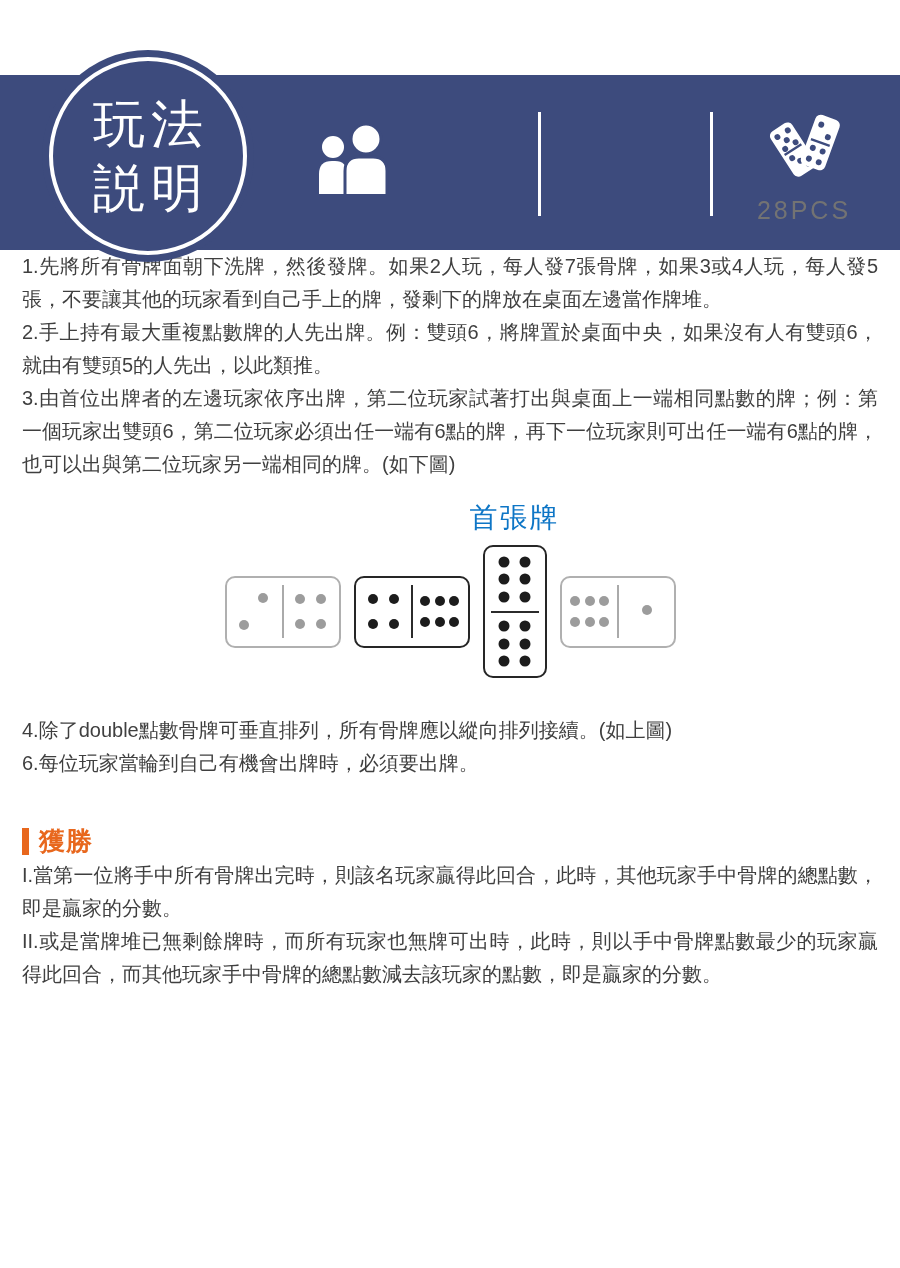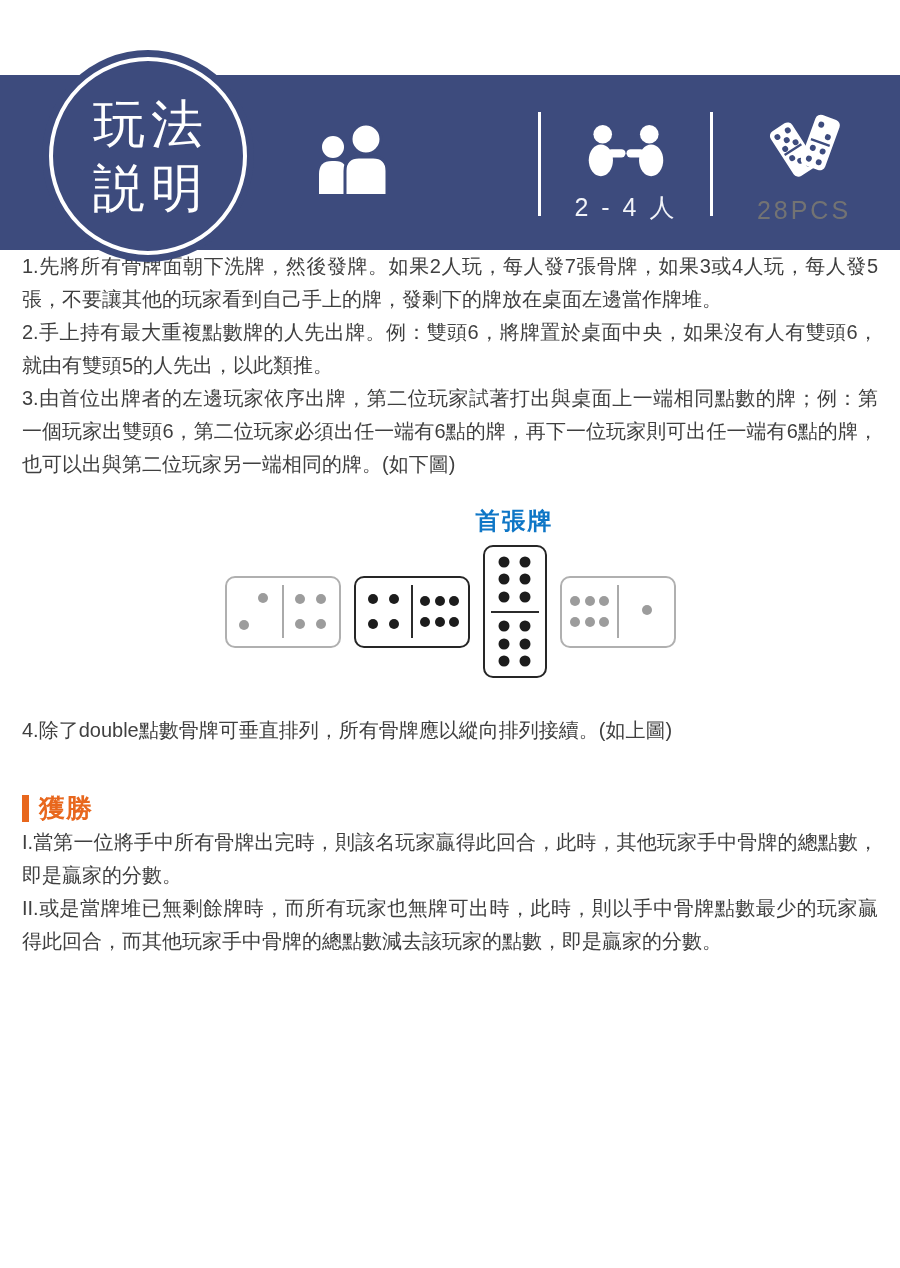--- a/index.html
+++ b/index.html
@@ -37,21 +37,21 @@
                    font-size:26px;font-weight:bold;letter-spacing:1px;}
   .section-heading .bar{width:7px;height:27px;background:var(--orange);flex:0 0 auto;}
   .section-heading.first{margin:70px 0 9px;}
   .section-heading.second{margin:44px 0 0;}
   p.rule{font-size:20px;line-height:33px;color:var(--text);text-align:justify;}
 
   
   .domino-row{display:flex;align-items:center;justify-content:center;gap:13px;margin:64px 0 36px;}
   .first-wrap{position:relative;flex:0 0 auto;}
   .first-label{position:absolute;bottom:calc(100% + 8px);left:50%;transform:translateX(-50%);
-               white-space:nowrap;color:var(--blue);font-size:24px;font-weight:bold;letter-spacing:2px;}
+               white-space:nowrap;color:var(--blue);font-size:28px;font-weight:normal;letter-spacing:2px;}
   .domino{position:relative;background:#fff;border-radius:10px;flex:0 0 auto;}
   .domino.h{width:116px;height:72px;}
   .domino.v{width:64px;height:133px;}
   .domino.gray{border:2px solid #b0b0b0;}
   .domino.black{border:2px solid #262626;}
   .half{position:absolute;}
   .domino.h .half.left{left:0;top:0;width:50%;height:100%;}
   .domino.h .half.right{left:50%;top:0;width:50%;height:100%;}
   .domino.v .half.top{left:0;top:0;width:100%;height:50%;}
   .domino.v .half.bottom{left:0;top:50%;width:100%;height:50%;}
@@ -89,35 +89,20 @@
         </g>
         <g fill="#ffffff" stroke="#3d4b7d" stroke-width="3">
           <circle cx="48" cy="15" r="15"></circle>
           <path d="M27,75 V47 Q27,33 41,33 H55 Q69,33 69,47 V75 Z"></path>
         </g>
       </svg>
     </div>
 
     <div class="v-divider d1"></div>
 
-    <div class="info-players">
-      <svg width="84" height="54" viewBox="0 0 88 58" aria-hidden="true">
-        <g fill="#ffffff">
-          <circle cx="19" cy="11" r="10"></circle>
-          <ellipse cx="17" cy="39" rx="13" ry="17"></ellipse>
-          <rect x="24" y="27" width="19.5" height="9" rx="4.5"></rect>
-        </g>
-        <g fill="#ffffff" transform="translate(88,0) scale(-1,1)">
-          <circle cx="19" cy="11" r="10"></circle>
-          <ellipse cx="17" cy="39" rx="13" ry="17"></ellipse>
-          <rect x="24" y="27" width="19.5" height="9" rx="4.5"></rect>
-        </g>
-      </svg>
-      <div class="lbl">2 - 4 人</div>
-    </div>
 
     <div class="v-divider d2"></div>
 
     <div class="info-pieces">
       <svg width="88" height="78" viewBox="0 0 92 82" aria-hidden="true">
         <g transform="rotate(-33 34 44)">
           <rect x="21" y="16" width="27" height="56" rx="6" fill="#ffffff"></rect>
           <line x1="24" y1="44" x2="45" y2="44" stroke="#3d4b7d" stroke-width="2.5"></line>
           <g fill="#3d4b7d">
             <circle cx="28" cy="24" r="3.1"></circle>
@@ -217,20 +202,21 @@
             <span class="pip" style="left: 76%; top: 66%;"></span>
           </div>
           <div class="half right">
             <span class="pip" style="left: 52%; top: 48%;"></span>
           </div>
           <i class="tile-divider"></i>
         </div>
       </div>
 
     <p class="rule">4.除了double點數骨牌可垂直排列，所有骨牌應以縱向排列接續。(如上圖)</p>
+    <p class="rule">6.每位玩家當輪到自己有機會出牌時，必須要出牌。</p>
 
     <div class="section-heading second">
       <span class="bar"></span>
       <span>獲勝</span>
     </div>
 
     <p class="rule">I.當第一位將手中所有骨牌出完時，則該名玩家贏得此回合，此時，其他玩家手中骨牌的總點數，即是贏家的分數。</p>
     <p class="rule">II.或是當牌堆已無剩餘牌時，而所有玩家也無牌可出時，此時，則以手中骨牌點數最少的玩家贏得此回合，而其他玩家手中骨牌的總點數減去該玩家的點數，即是贏家的分數。</p>
 
   </main>

